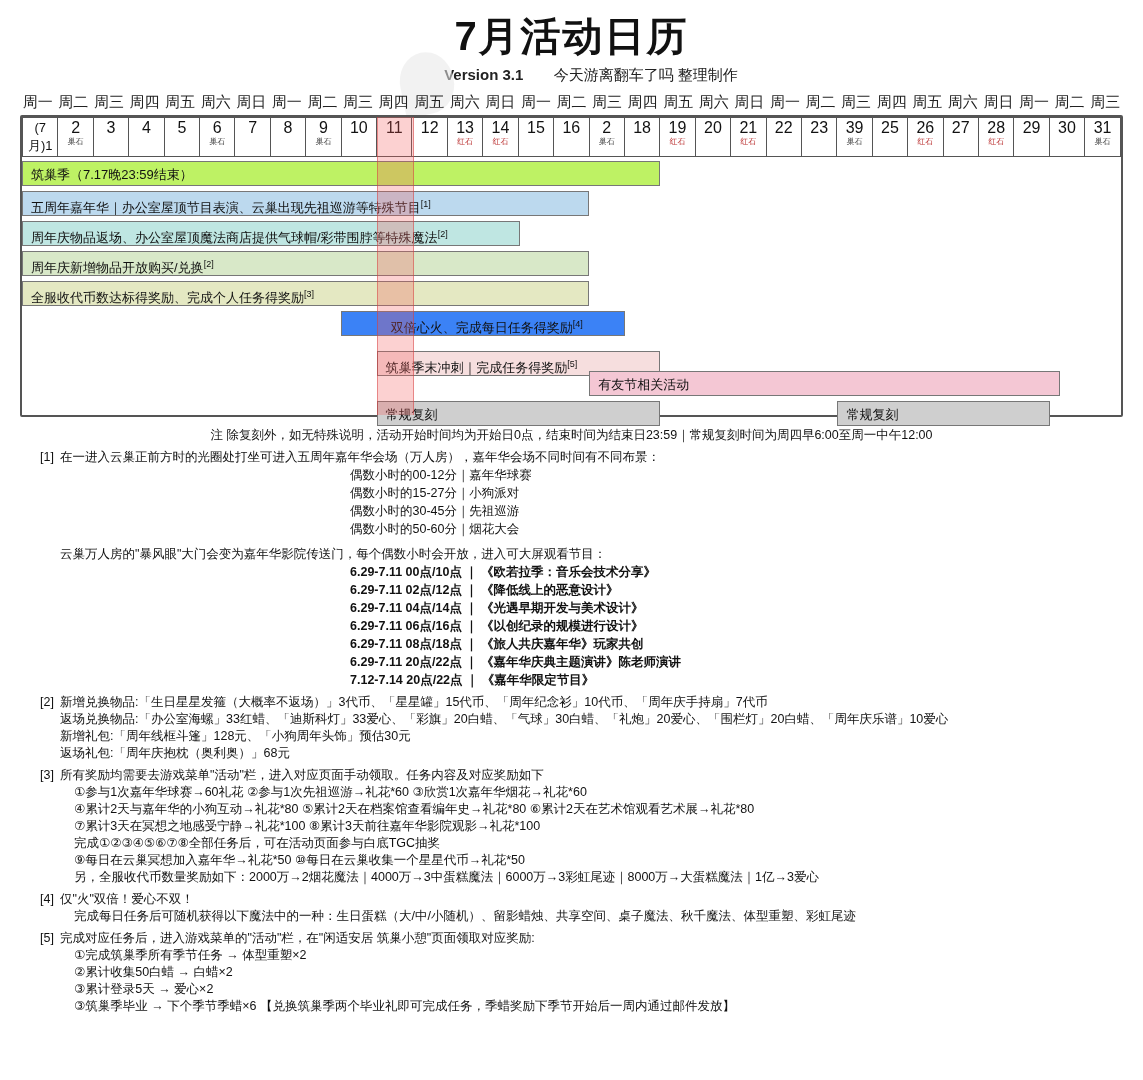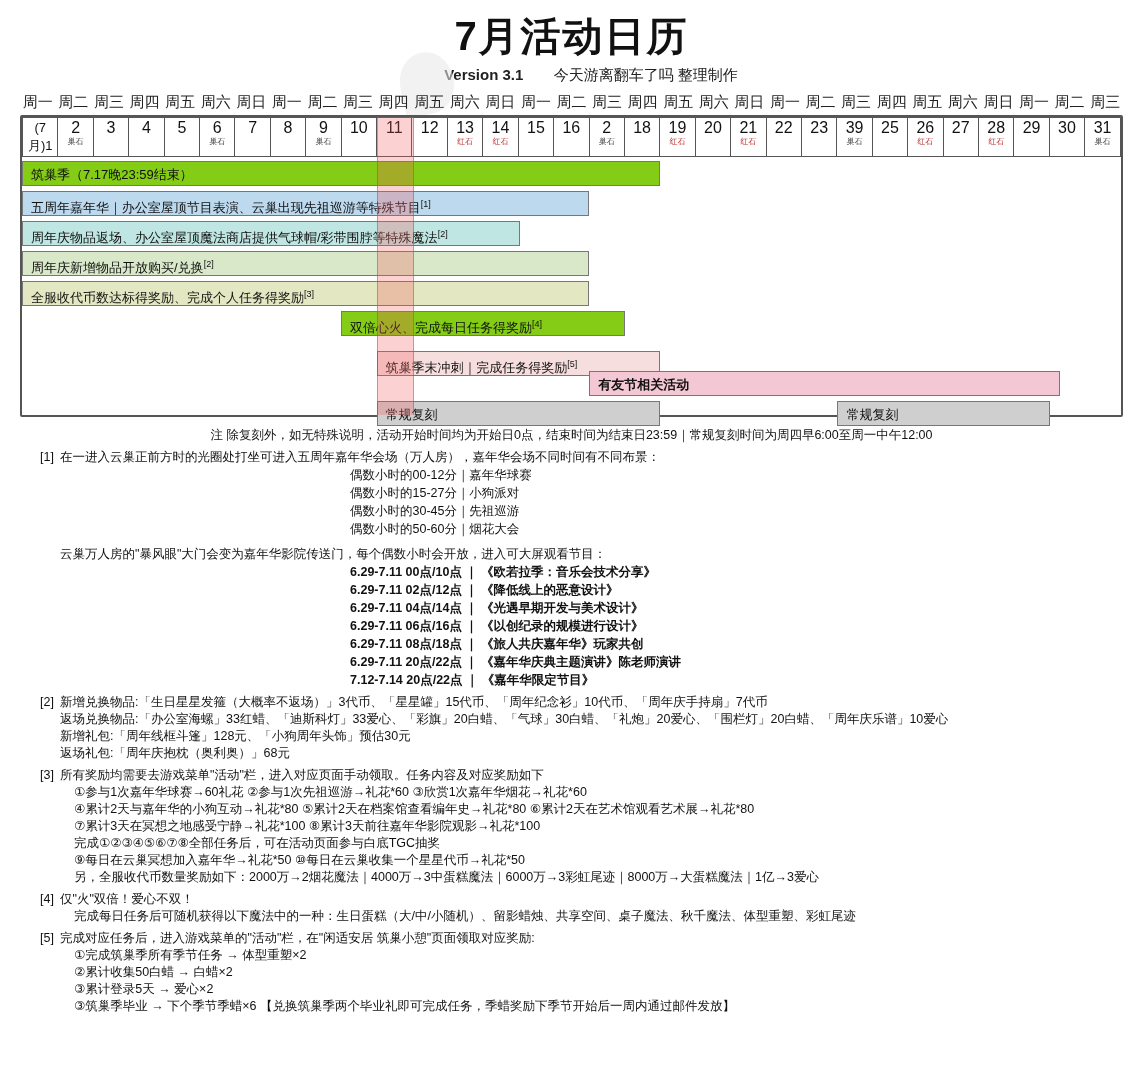--- a/index.html
+++ b/index.html
@@ -248,28 +248,28 @@
               <span class="tagtxt"></span>
             </td>
             <td>
               <span class="dn">31</span>
               <span class="tagtxt">巢石</span>
             </td>
           </tr>
     </tbody>
       </table>
     <div class="bars" id="bars-area">
-        <div class="bar" style="left: 0px; width: 638.129px; top: 4px; background: #84cc16;">筑巢季（7.17晚23:59结束）</div>
+        <div class="bar" style="left: 0px; width: 638.129px; top: 4px; background: #bef264;">筑巢季（7.17晚23:59结束）</div>
         <div class="bar" style="left: 0px; width: 567.226px; top: 34px; background: rgb(188, 217, 238);">五周年嘉年华｜办公室屋顶节目表演、云巢出现先祖巡游等特殊节目<sup>[1]</sup></div>
         <div class="bar" style="left: 0px; width: 498px; top: 64px; background: rgb(191, 230, 226);">周年庆物品返场、办公室屋顶魔法商店提供气球帽/彩带围脖等特殊魔法<sup>[2]</sup></div>
         <div class="bar" style="left: 0px; width: 567.226px; top: 94px; background: rgb(216, 232, 200);">周年庆新增物品开放购买/兑换<sup>[2]</sup></div>
         <div class="bar" style="left: 0px; width: 567.226px; top: 124px; background: rgb(228, 232, 194);">全服收代币数达标得奖励、完成个人任务得奖励<sup>[3]</sup></div>
-        <div class="bar" style="left: 319.065px; width: 283.613px; top: 154px; background: #84cc16;">双倍心火、完成每日任务得奖励<sup>[4]</sup></div>
+        <div class="bar" style="left: 319.065px; width: 283.613px; top: 154px; background: #3b82f6; text-align: center;">双倍心火、完成每日任务得奖励<sup>[4]</sup></div>
         <div class="bar" style="left: 354.516px; width: 283.613px; top: 194px; background: rgb(246, 222, 222);">筑巢季末冲刺｜完成任务得奖励<sup>[5]</sup></div>
-        <div class="bar" style="left: 567.226px; width: 471px; top: 214px; background: rgb(244, 199, 212); font-weight: bold;">有友节相关活动</div>
+        <div class="bar" style="left: 567.226px; width: 471px; top: 214px; background: rgb(244, 199, 212);">有友节相关活动</div>
         <div class="bar" style="left: 354.516px; width: 283.613px; top: 244px; background: rgb(207, 207, 207);">常规复刻</div>
         <div class="bar" style="left: 815.387px; width: 212.71px; top: 244px; background: rgb(207, 207, 207);">常规复刻</div>
       </div>
     <div class="hl" id="highlight" style="left: 354.516px; width: 35.4516px; top: 0px; height: 298px;"></div>
   </div>
 </div>
 
 <div class="notes">
   <div class="note-top">注 除复刻外，如无特殊说明，活动开始时间均为开始日0点，结束时间为结束日23:59｜常规复刻时间为周四早6:00至周一中午12:00</div>
 

